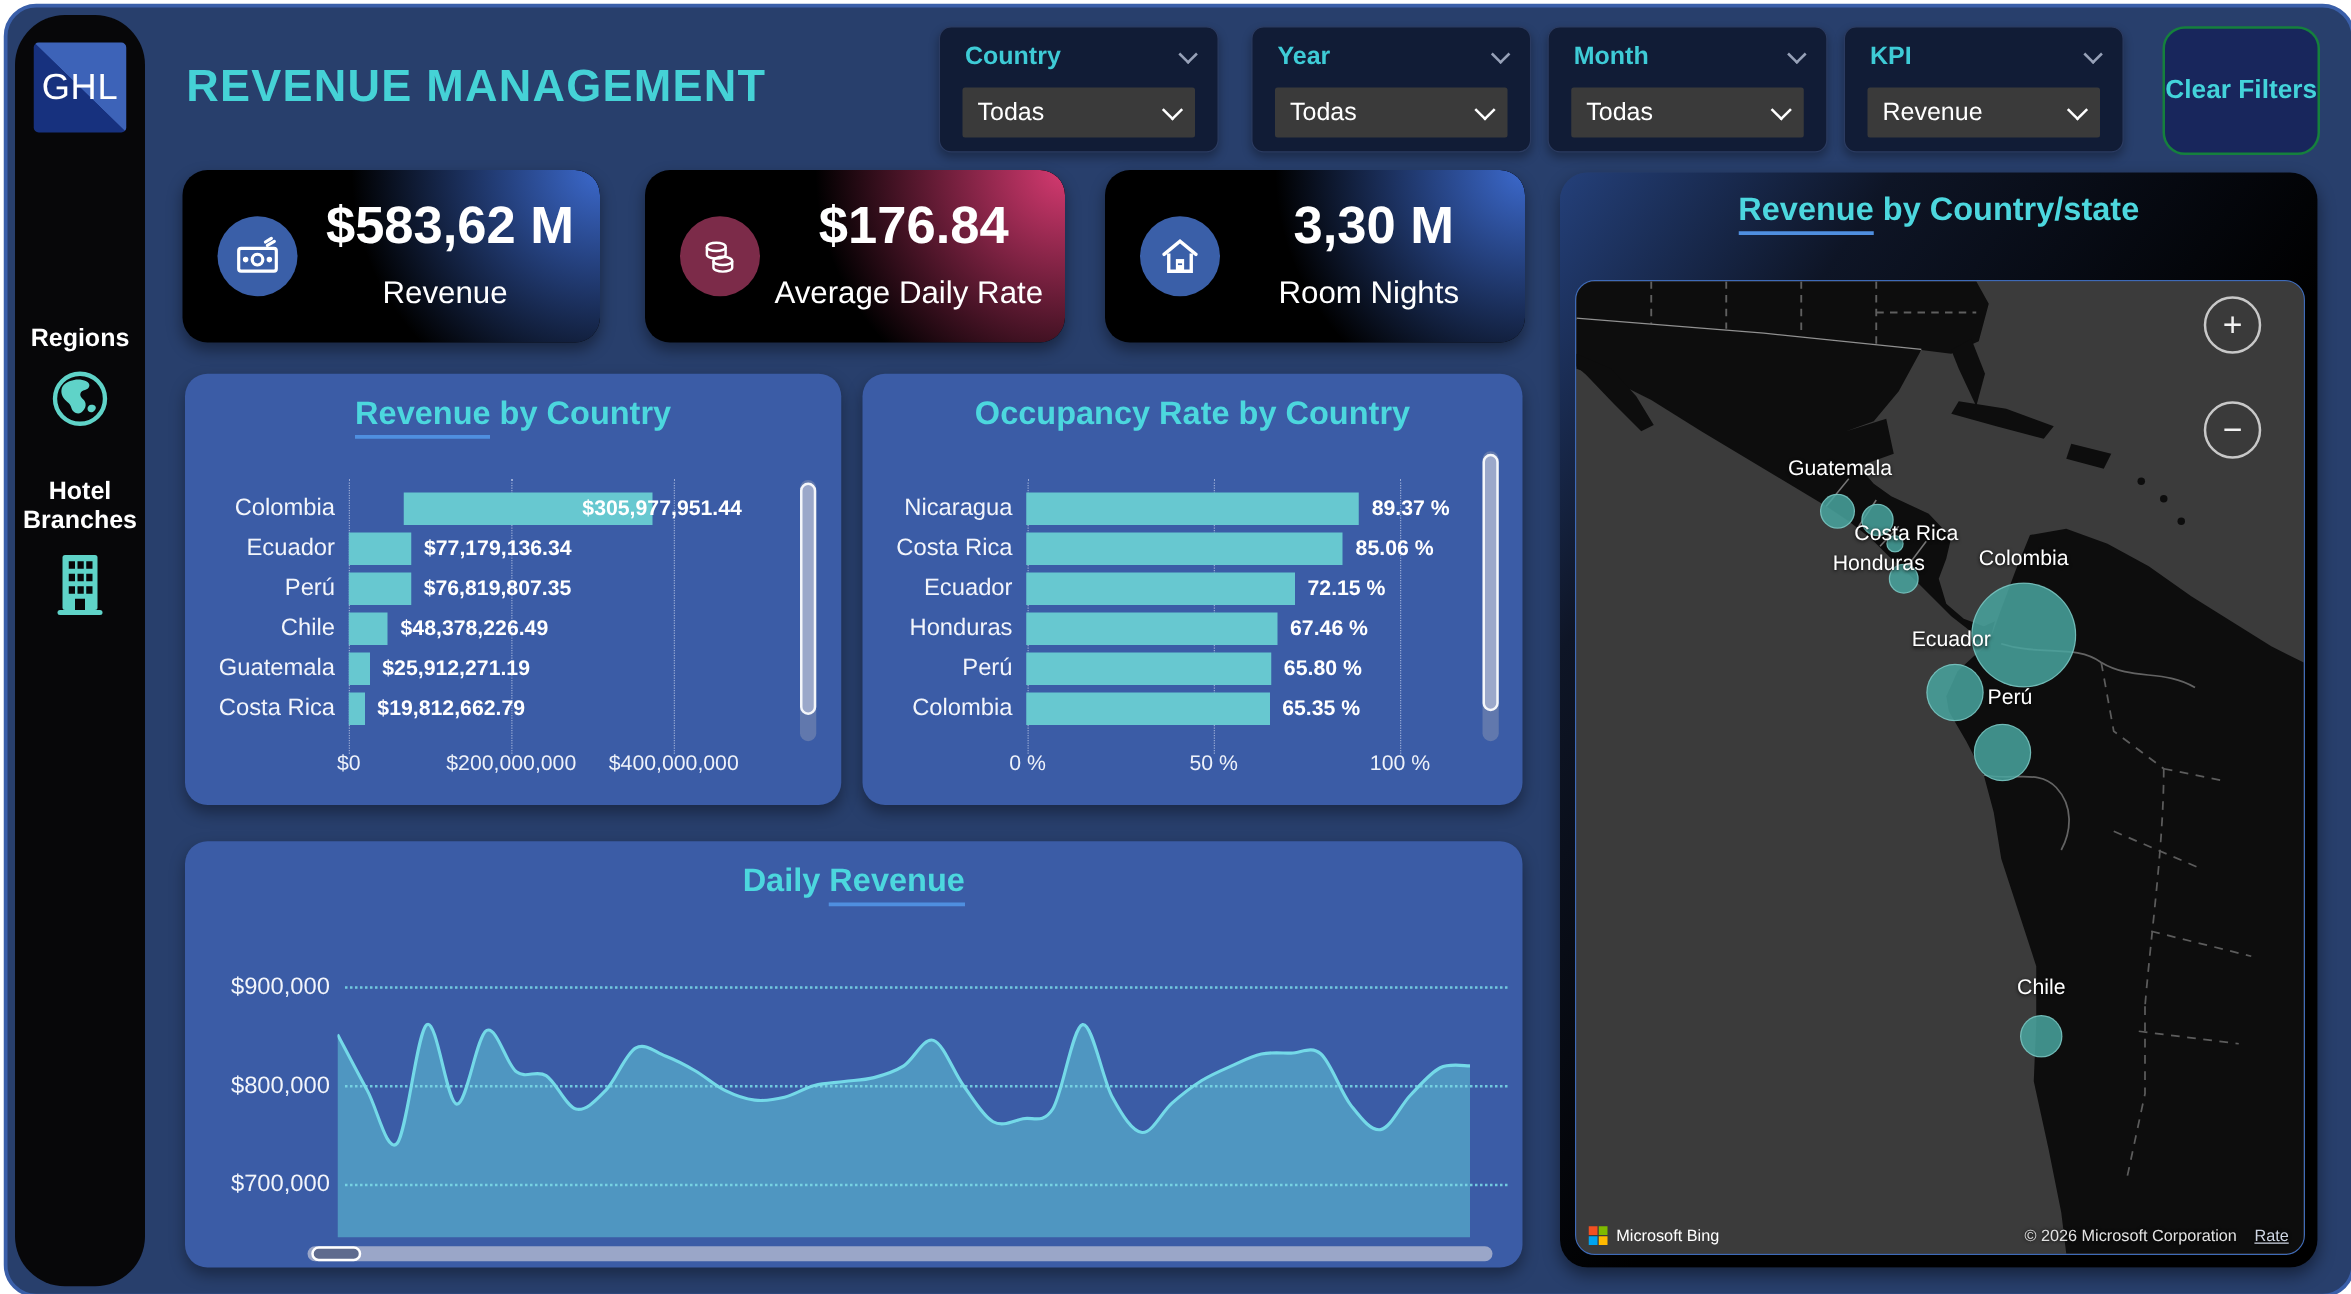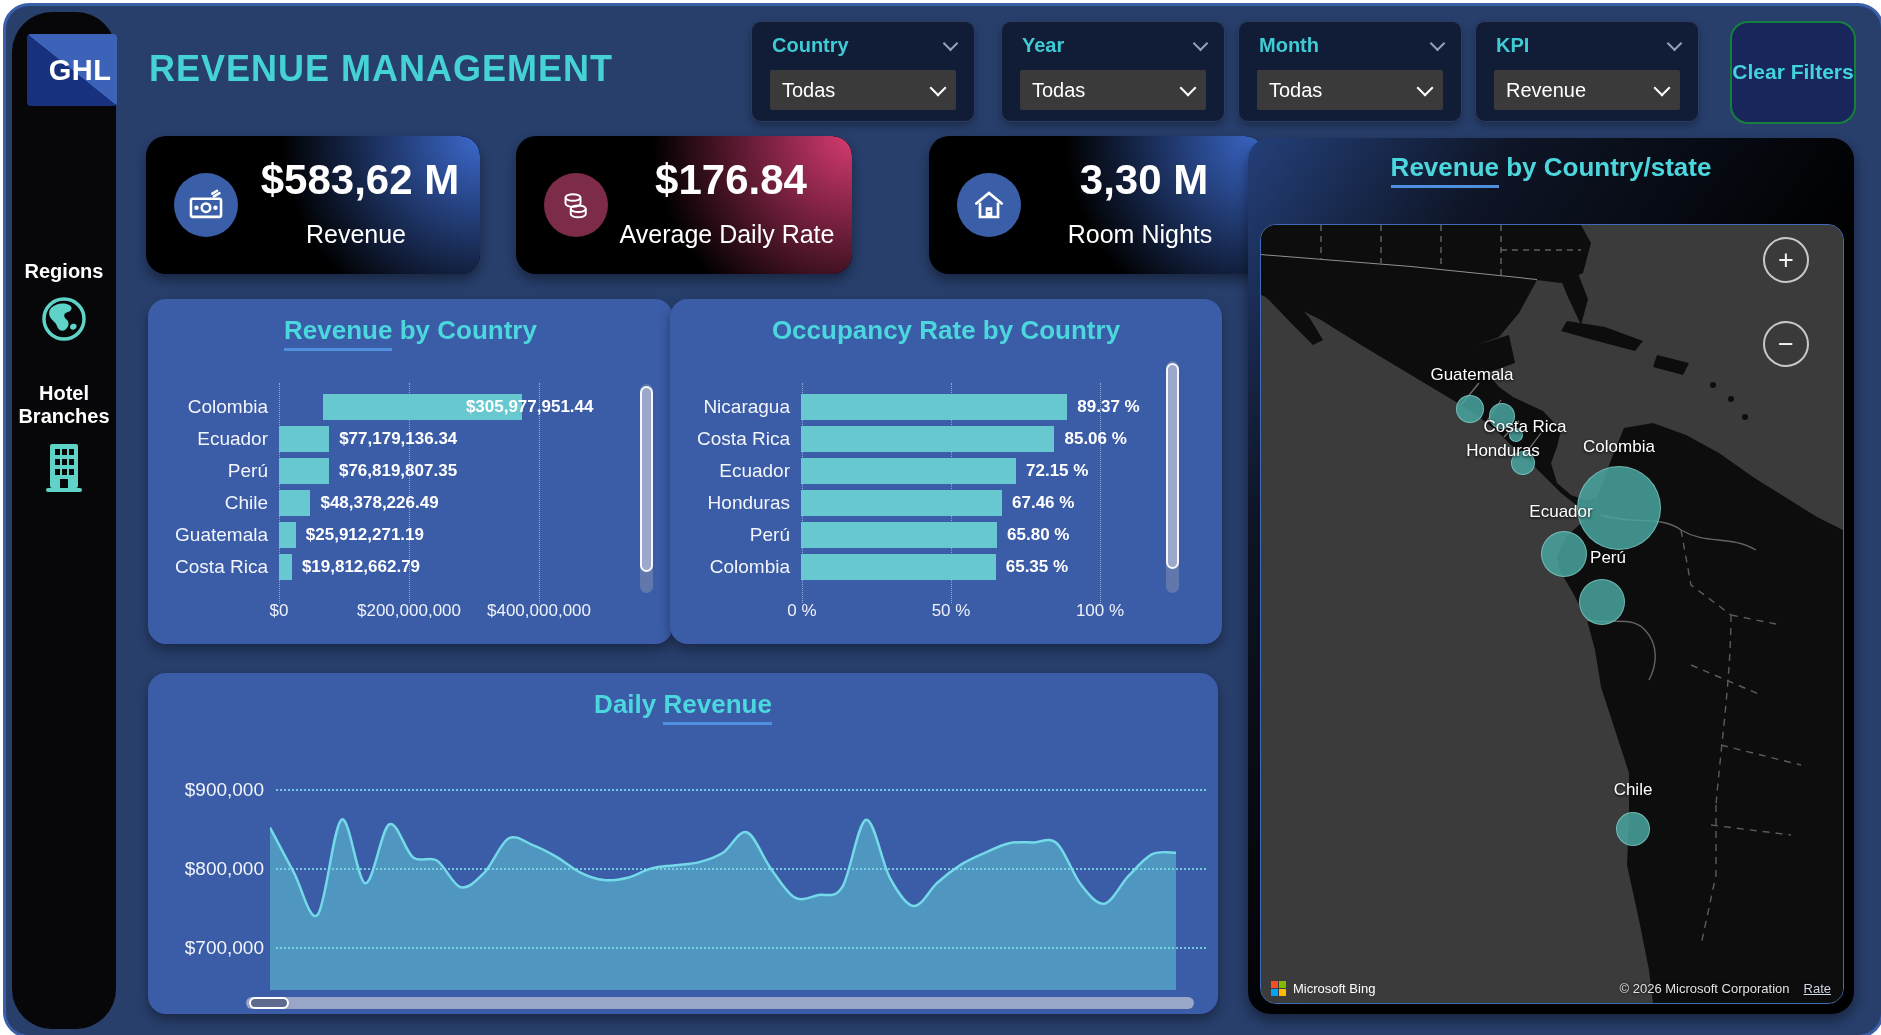--- a/index.html
+++ b/index.html
@@ -2,21 +2,21 @@
 <html><head>
 <meta charset="utf-8">
 <style>
   html,body{margin:0;padding:0;background:#fff;font-family:"Liberation Sans",sans-serif;}
   #app{position:relative;width:1875px;height:1029px;margin:3px;background:#283f6c;border:3px solid #3a5fa9;border-radius:26px;overflow:hidden;}
 
   
   .sidebar{position:absolute;left:6px;top:6px;width:104px;height:1017px;background:#070709;border-radius:40px;z-index:5;}
   .logo{position:absolute;left:15px;top:22px;width:74px;height:72px;border-radius:4px;
         background:linear-gradient(to bottom left,#3d63b8 49.5%,#17317e 50%);
-        display:flex;align-items:center;justify-content:center;color:#fff;font-weight:bold;font-size:29px;letter-spacing:.5px;padding-left:16px;}
+        display:flex;align-items:center;justify-content:center;color:#fff;font-weight:normal;font-size:29px;letter-spacing:.5px;}
   .side-label{position:absolute;width:100%;text-align:center;color:#fff;font-weight:bold;font-size:20px;line-height:1.15;}
   .side-icon{position:absolute;left:50%;transform:translateX(-50%);}
 
   
   .page-title{position:absolute;left:143px;top:42px;font-size:36px;font-weight:bold;color:#45d2d6;letter-spacing:1px;}
   .filter-card{position:absolute;top:15px;height:99px;width:222px;background:#111c36;border:1px solid #2b3b61;border-radius:10px;box-shadow:0 4px 8px rgba(0,0,0,.3);}
   .filter-label{position:absolute;left:20px;top:12px;font-size:20px;font-weight:bold;color:#3ecbd6;}
   .chev{display:inline-block;width:9px;height:9px;border-right:2px solid #97a1b8;border-bottom:2px solid #97a1b8;transform:rotate(45deg);}
   .filter-chev{position:absolute;right:18px;top:16px;}
   .dropdown{position:absolute;left:18px;right:18px;top:48px;height:40px;background:#3a3a3a;border-radius:2px;display:flex;align-items:center;padding:0 12px;color:#fff;font-size:20px;cursor:pointer;}
@@ -166,21 +166,21 @@
         <ellipse cx="10" cy="7" rx="5" ry="2.2"></ellipse>
         <path d="M5,7 V11 C5,12.2 7.2,13.2 10,13.2 C12.8,13.2 15,12.2 15,11 V7"></path>
         <ellipse cx="13.5" cy="14.5" rx="5" ry="2.2"></ellipse>
         <path d="M8.5,14.5 V18 C8.5,19.2 10.7,20.2 13.5,20.2 C16.3,20.2 18.5,19.2 18.5,18 V14.5"></path>
       </svg>
     </div>
     <div class="kpi-value">$176.84</div>
     <div class="kpi-label">Average Daily Rate</div>
   </div>
 
-  <div class="kpi" style="left:878px;width:336px;margin-left:45px;">
+  <div class="kpi" style="left:878px;width:336px;">
     <div class="glow" style="background:radial-gradient(circle at 100% 0%, rgba(63,111,216,.95), rgba(0,0,0,0) 55%);"></div>
     <div class="kpi-circle" style="background:#3a5fa8;">
       <svg width="36" height="36" viewBox="0 0 24 24">
         <path d="M3.5,11 L12,4 L20.5,11" fill="none" stroke="#fff" stroke-width="1.8" stroke-linecap="round"></path>
         <path d="M6,10.5 V20 H18 V10.5" fill="none" stroke="#fff" stroke-width="1.8"></path>
         <rect x="9.8" y="13.5" width="4.4" height="6.5" fill="#fff"></rect>
         <rect x="10.9" y="15.8" width="2.2" height="0.9" fill="#3a5fa8"></rect>
       </svg>
     </div>
     <div class="kpi-value">3,30 M</div>
@@ -241,21 +241,21 @@
     <div class="axis" id="rev-axis" style="left:131px;top:302px;width:300px;">
         <span style="left: 0px;">$0</span>
         <span style="left: 130px;">$200,000,000</span>
         <span style="left: 260px;">$400,000,000</span>
       </div>
     <div class="vscroll" style="left:492px;top:85px;height:209px;">
         <div class="thumb"></div>
       </div>
   </div>
 
-  <div class="panel" style="left:664px;top:293px;width:528px;height:345px;padding-left:24px;">
+  <div class="panel" style="left:684px;top:293px;width:528px;height:345px;">
     <div class="panel-title"><span>Occupancy Rate by Country</span></div>
     <div class="grid" id="occ-grid" style="left:132px;top:84px;width:300px;height:220px;">
         <div class="vline" style="left: 0px;"></div>
         <div class="vline" style="left: 149px;"></div>
         <div class="vline" style="left: 298px;"></div>
       </div>
     <div class="bar-rows" id="occ-rows">
         <div class="bar-row">
           <span class="bar-cat">Nicaragua</span>
           <div class="bar-track" style="width: 350px;">

